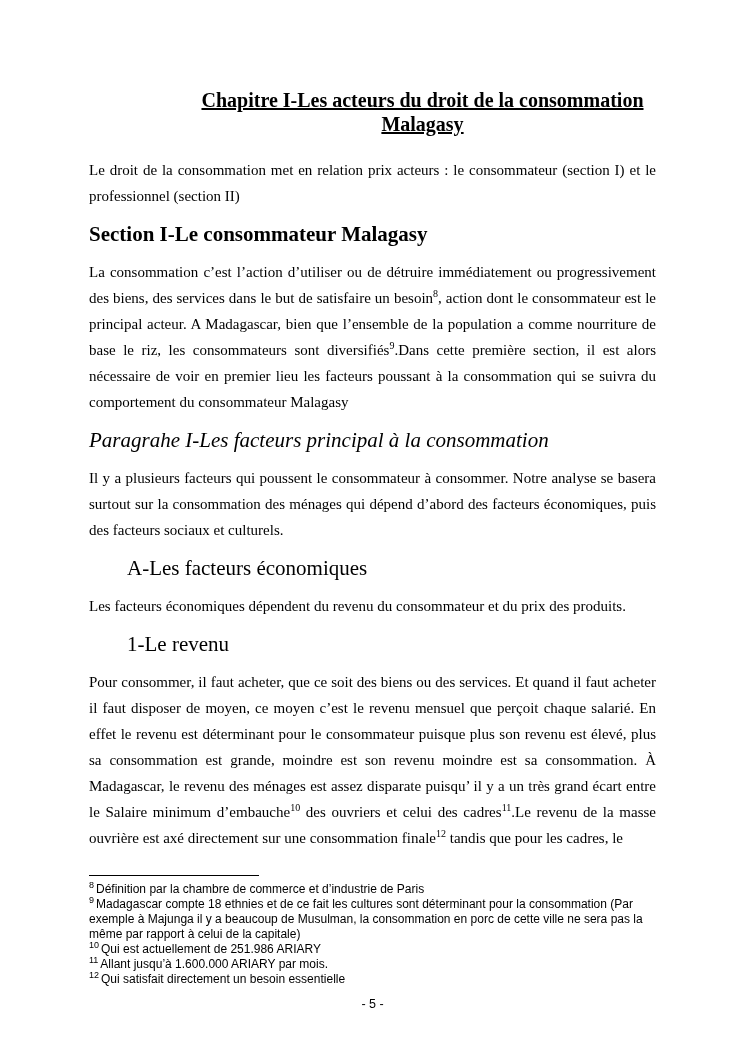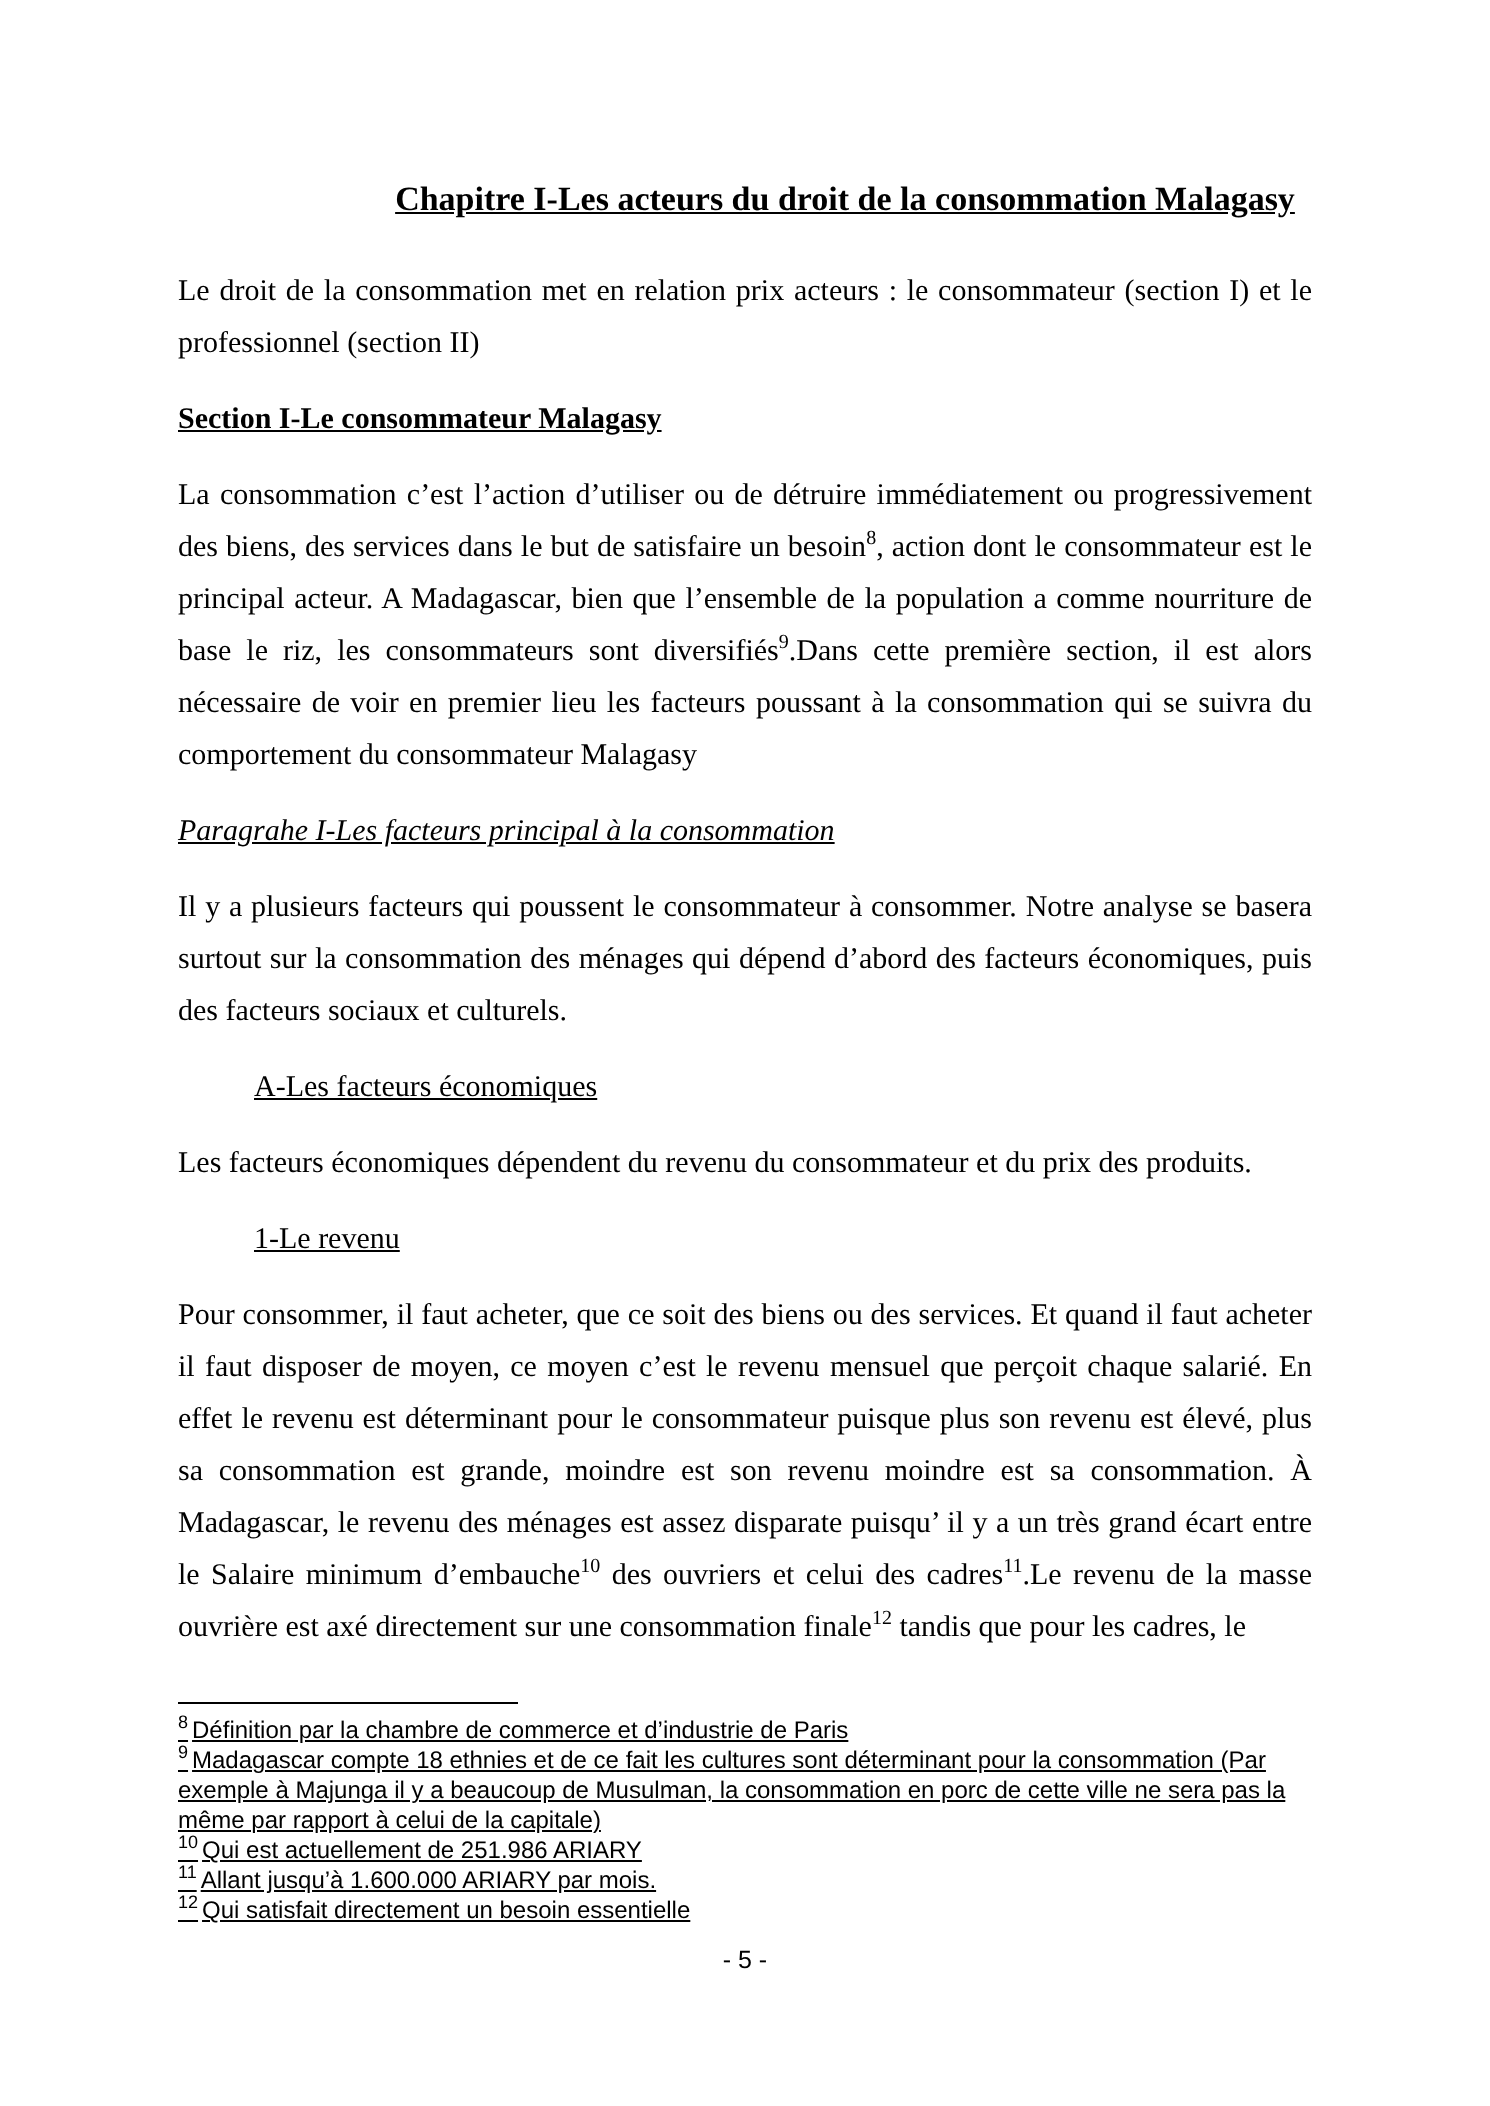--- a/index.html
+++ b/index.html
@@ -12,60 +12,58 @@
     width: 745px;
     height: 1053px;
     background: #ffffff;
     color: #000000;
     font-family: "Liberation Serif", serif;
     box-sizing: border-box;
     padding: 88px 89px 0 89px;
     overflow: hidden;
   }
   h1.doc-title {
-    font-size: 17px;
+    font-size: 20px;
     font-weight: bold;
     line-height: 24px;
     text-align: center;
     padding-left: 100px;           
     text-decoration: underline;
     margin: 0 0 21px 0;
   }
   p.body-para {
     font-size: 15px;
     line-height: 26px;
     text-align: justify;
     margin: 0 0 12px 0;
   }
   .heading {
-    font-size: 15px;
+    font-size: 21px;
     line-height: 26px;
     margin: 0 0 12px 0;
     font-weight: bold;
-    text-decoration: underline;
   }
   .heading.h-italic {
     font-weight: normal;
     font-style: italic;
   }
   .heading.h-plain {
     font-weight: normal;
     margin-left: 38px;
   }
   sup.fnref {
     font-size: 10px;
     line-height: 0;
     vertical-align: super;
   }
   .footnotes {
     margin-top: 24px;
     font-family: "Liberation Sans", sans-serif;
     font-size: 12px;
     line-height: 15px;
-    text-decoration: underline;
   }
   .fn-sep {
     width: 170px;
     border-top: 1.5px solid #000000;
     margin-bottom: 6px;
   }
   .fn {
     margin: 0;
     text-align: left;
   }

